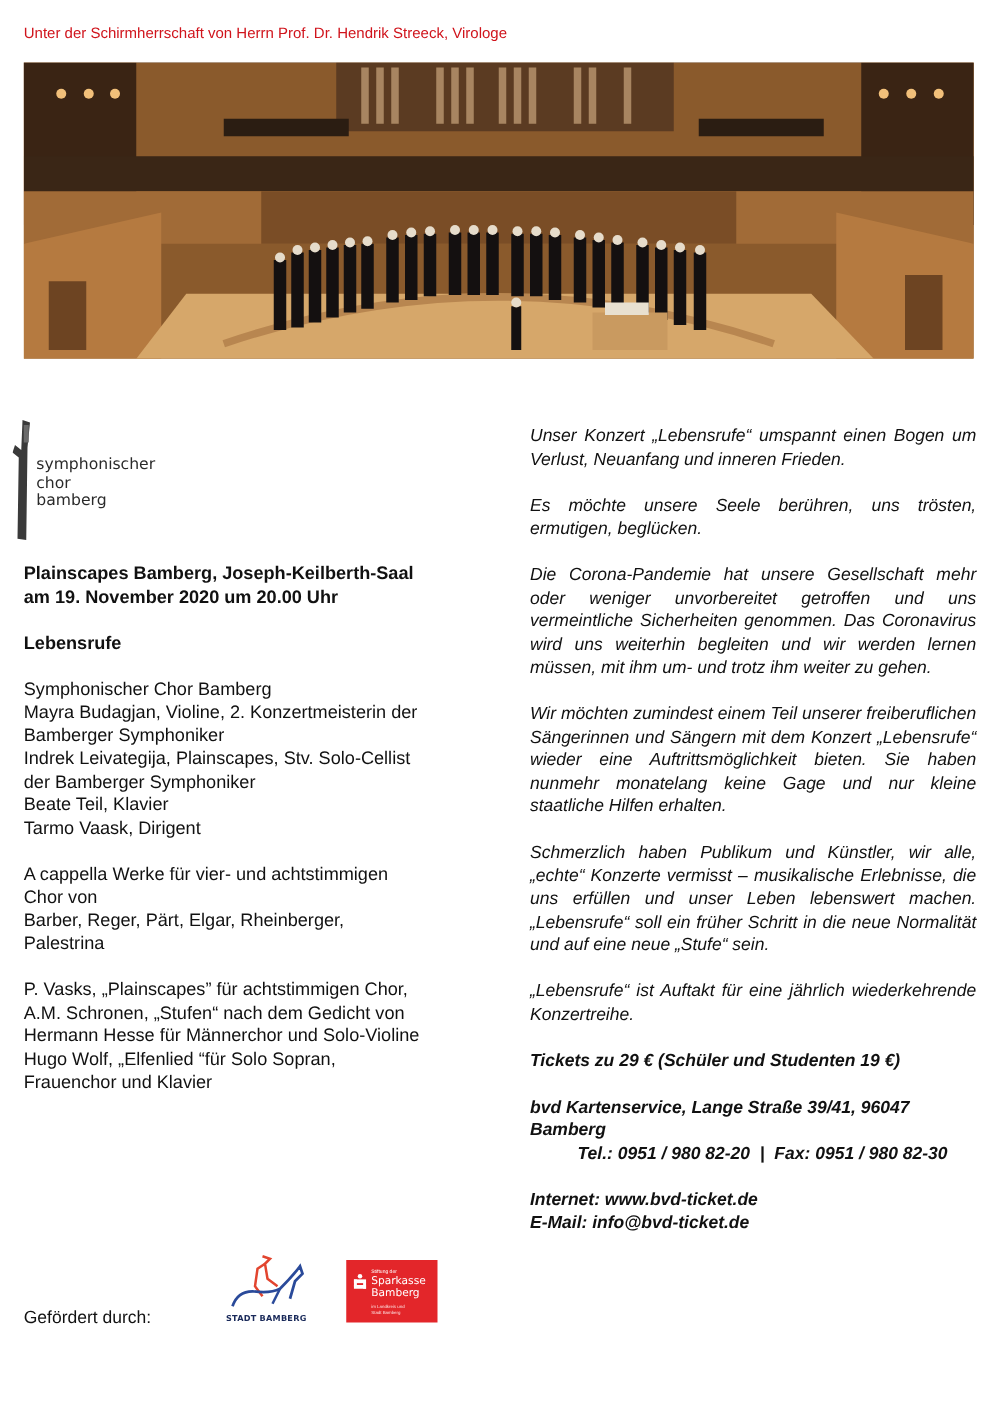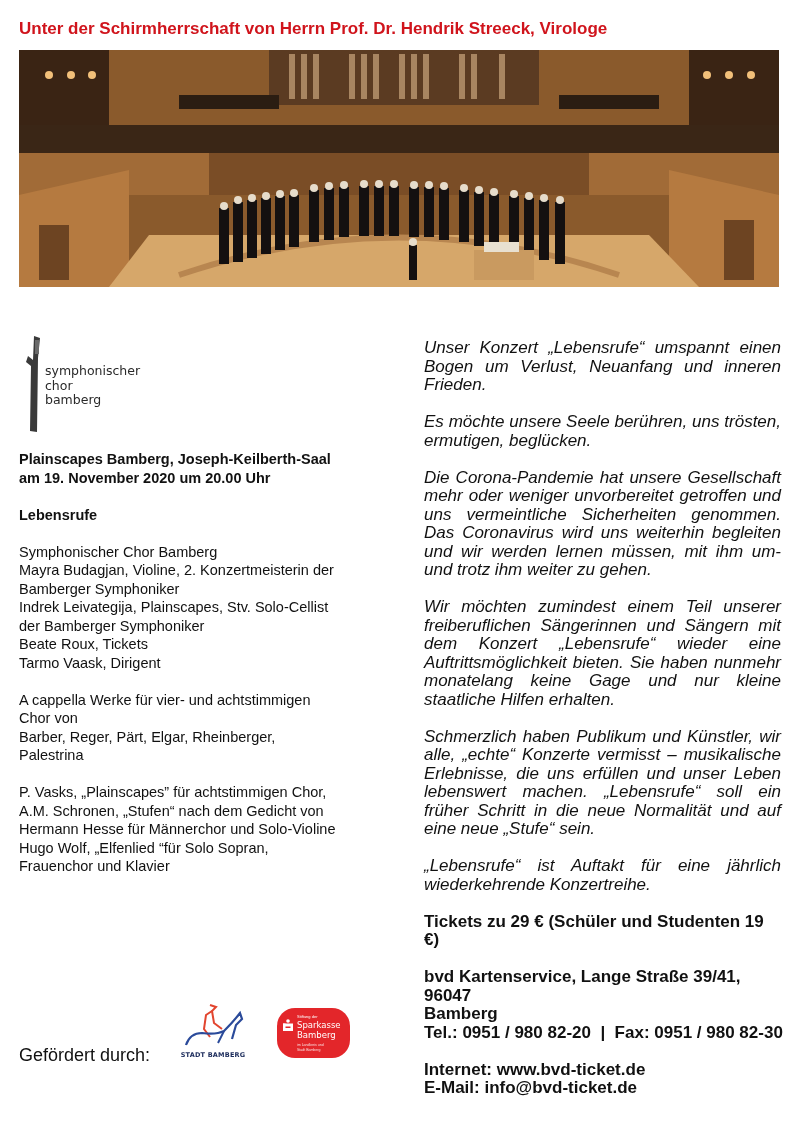--- a/index.html
+++ b/index.html
@@ -1,70 +1,70 @@
 <!DOCTYPE html>
 <html><head>
   <meta charset="utf-8">
   <style>
     * { box-sizing: border-box; margin: 0; padding: 0; }
     html, body { width: 800px; height: 1130px; background: #ffffff; overflow: hidden; }
     body { position: relative; font-family: "Liberation Sans", sans-serif; color: #111111; }
 
     .patron {
       position: absolute; left: 19px; top: 19px;
-      font-size: 17px; font-weight: bold; color: #d0141c; letter-spacing: 0;
+      font-size: 12px; font-weight: normal; color: #d0141c; letter-spacing: 0;
     }
 
     .photo {
       position: absolute; left: 19px; top: 50px; width: 760px; height: 237px;
       overflow: hidden;
       background: linear-gradient(180deg, #6a4320 0%, #9a6a3a 30%, #b07a42 55%, #c79a63 78%, #d8b27f 100%);
     }
     .photo svg { display: block; width: 100%; height: 100%; }
 
     .logo-choir {
-      position: absolute; left: 26px; top: 336px; width: 140px; height: 96px;
+      position: absolute; left: 10px; top: 336px; width: 140px; height: 96px;
     }
     .logo-choir .mark { position: absolute; left: 0; top: 0; width: 20px; height: 96px; }
     .logo-choir .words {
       position: absolute; left: 19px; top: 28px;
       font-family: "DejaVu Sans", sans-serif; font-size: 12.5px; line-height: 14.5px; color: #2a2a2a;
     }
     .logo-choir .words span { display: block; }
 
     .left-col {
       position: absolute; left: 19px; top: 450px; width: 365px;
       font-size: 14.5px; line-height: 18.5px;
     }
     .left-col .b { font-weight: bold; }
     .left-col p { margin-bottom: 18.5px; }
     .left-col .line { display: block; }
 
     .right-col {
       position: absolute; left: 424px; top: 339px; width: 357px;
-      font-size: 17px; line-height: 18.5px;
+      font-size: 14px; line-height: 18.5px;
     }
     .right-col .it { font-style: italic; text-align: justify; margin-bottom: 18.5px; }
-    .right-col .b { font-weight: bold; }
+    .right-col .b { font-weight: bold; font-style: italic; }
     .right-col .line { display: block; }
     .right-col .gap { margin-bottom: 18.5px; }
 
     .sponsor-label {
-      position: absolute; left: 19px; top: 1045px; font-size: 18px;
+      position: absolute; left: 19px; top: 1045px; font-size: 14px;
     }
     .logo-stadt { position: absolute; left: 178px; top: 1003px; width: 70px; height: 58px; }
     .logo-stadt svg { position: absolute; left: 4px; top: 0; width: 62px; height: 46px; }
     .logo-stadt .txt {
       position: absolute; left: 0; top: 48px; width: 70px; text-align: center;
       font-family: "DejaVu Sans", sans-serif; font-size: 6.5px; font-weight: bold; color: #1a2a5a; letter-spacing: 0.2px;
     }
 
     .logo-sparkasse {
       position: absolute; left: 277px; top: 1008px; width: 73px; height: 50px;
-      background: #e3262a; color: #ffffff; overflow: hidden; border-radius: 18px;
+      background: #e3262a; color: #ffffff; overflow: hidden;
     }
     .logo-sparkasse .s-icon {
       position: absolute; left: 6px; top: 11px; width: 10px; height: 13px;
     }
     .logo-sparkasse .small { position: absolute; left: 20px; top: 6px; font-size: 4px; }
     .logo-sparkasse .name {
       position: absolute; left: 20px; top: 12px; font-family: "DejaVu Sans", sans-serif; font-size: 8.5px; line-height: 10px;
     }
     .logo-sparkasse .sub { position: absolute; left: 20px; top: 35px; font-size: 3.5px; line-height: 4.5px; opacity: 0.85; }
   </style>
@@ -192,21 +192,21 @@
   </p>
   <p class="b">
       <span class="line">Lebensrufe</span>
     </p>
   <p>
     <span class="line">Symphonischer Chor Bamberg</span>
     <span class="line">Mayra Budagjan, Violine, 2. Konzertmeisterin der</span>
     <span class="line">Bamberger Symphoniker</span>
     <span class="line">Indrek Leivategija, Plainscapes, Stv. Solo-Cellist</span>
     <span class="line">der Bamberger Symphoniker</span>
-    <span class="line">Beate Roux, Tickets</span>
+    <span class="line">Beate Teil, Klavier</span>
     <span class="line">Tarmo Vaask, Dirigent</span>
   </p>
   <p>
     <span class="line">A cappella Werke für vier- und achtstimmigen</span>
     <span class="line">Chor von</span>
     <span class="line">Barber, Reger, Pärt, Elgar, Rheinberger,</span>
     <span class="line">Palestrina</span>
   </p>
   <p>
     <span class="line">P. Vasks, „Plainscapes” für achtstimmigen Chor,</span>
@@ -253,17 +253,17 @@
   <p class="it">Es möchte unsere Seele berühren, uns trösten, ermutigen, beglücken.</p>
   <p class="it">Die Corona-Pandemie hat unsere Gesellschaft mehr oder weniger unvorbereitet getroffen und uns vermeintliche Sicherheiten genommen. Das Coronavirus wird uns weiterhin begleiten und wir werden lernen müssen, mit ihm um- und trotz ihm weiter zu gehen.</p>
   <p class="it">Wir möchten zumindest einem Teil unserer freiberuflichen Sängerinnen und Sängern mit dem Konzert „Lebensrufe“ wieder eine Auftrittsmöglichkeit bieten. Sie haben nunmehr monatelang keine Gage und nur kleine staatliche Hilfen erhalten.</p>
   <p class="it">Schmerzlich haben Publikum und Künstler, wir alle, „echte“ Konzerte vermisst – musikalische Erlebnisse, die uns erfüllen und unser Leben lebenswert machen. „Lebensrufe“ soll ein früher Schritt in die neue Normalität und auf eine neue „Stufe“ sein.</p>
   <p class="it">„Lebensrufe“ ist Auftakt für eine jährlich wiederkehrende Konzertreihe.</p>
 
   <div class="b">
     <span class="line gap">Tickets zu 29 € (Schüler und Studenten 19 €)</span>
     <span class="line">bvd Kartenservice, Lange Straße 39/41, 96047</span>
     <span class="line">Bamberg</span>
-    <span class="line gap" style="white-space: pre;">Tel.: 0951 / 980 82-20  |  Fax: 0951 / 980 82-30</span>
+    <span class="line gap" style="white-space: pre; margin-left: 38px;">Tel.: 0951 / 980 82-20  |  Fax: 0951 / 980 82-30</span>
     <span class="line">Internet: www.bvd-ticket.de</span>
     <span class="line">E-Mail: info@bvd-ticket.de</span>
   </div>
 </div>
 
 </body></html>

